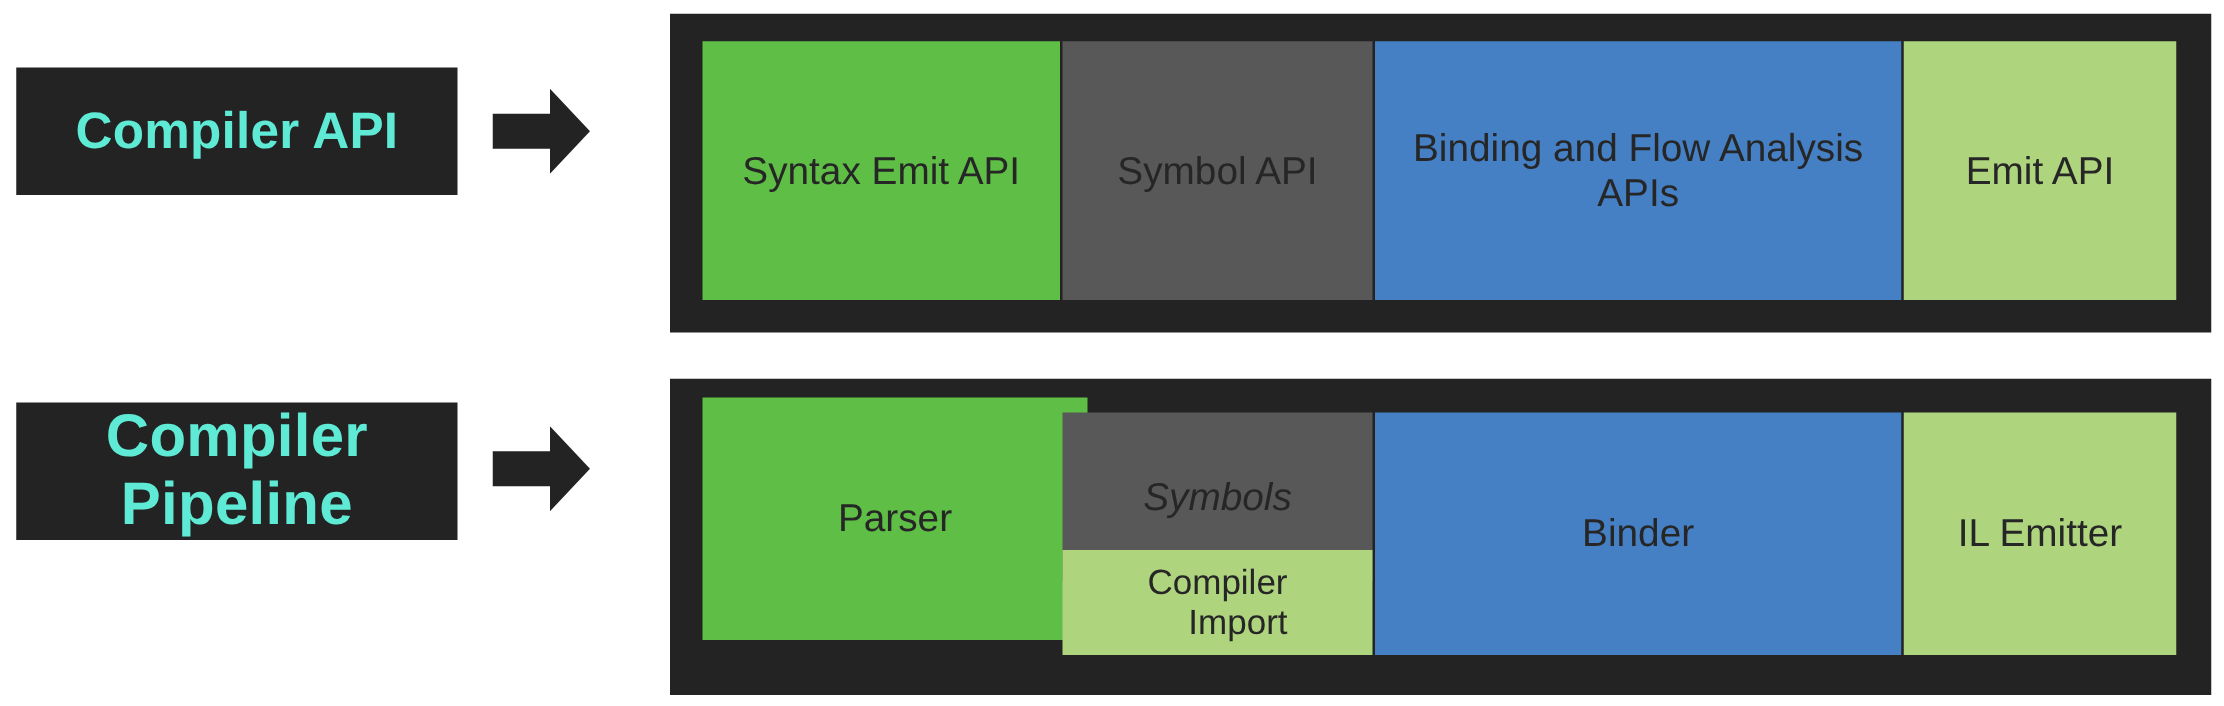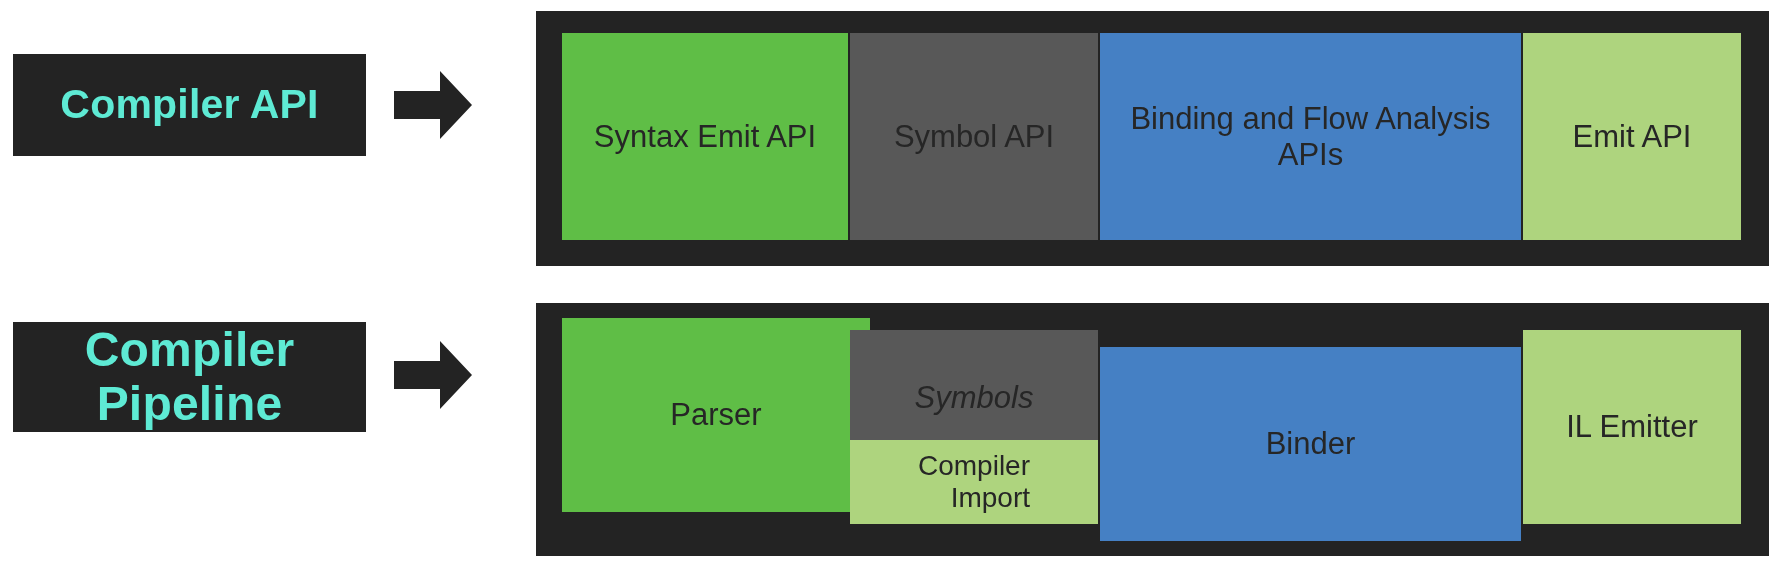--- a/index.html
+++ b/index.html
@@ -80,21 +80,21 @@
   
   #stage-syntax  { left: 26px;  top: 22px; width: 286px; height: 207px; }
   #stage-symbol  { left: 314px; top: 22px; width: 248px; height: 207px; }
   #stage-binding { left: 564px; top: 22px; width: 421px; height: 207px; }
   #stage-emit    { left: 987px; top: 22px; width: 218px; height: 207px; }
 
   
   #stage-parser   { left: 26px;  top: 15px;  width: 308px; height: 194px; align-items: center; }
   #stage-symbols  { left: 314px; top: 27px;  width: 248px; height: 135px; font-style: italic; }
   #stage-metadata { left: 314px; top: 137px; width: 248px; height: 84px;  font-size: 28px; }
-  #stage-binder   { left: 564px; top: 44px;  width: 421px; height: 194px; }
+  #stage-binder   { left: 564px; top: 27px;  width: 421px; height: 194px; }
   #stage-ilemit   { left: 987px; top: 27px;  width: 218px; height: 194px; }
 </style>
 </head>
 <body>
 
 <div id="diagram">
 
   <div class="label-chip" id="chip-api">
     <span class="chip-text">Compiler API</span>
   </div>

